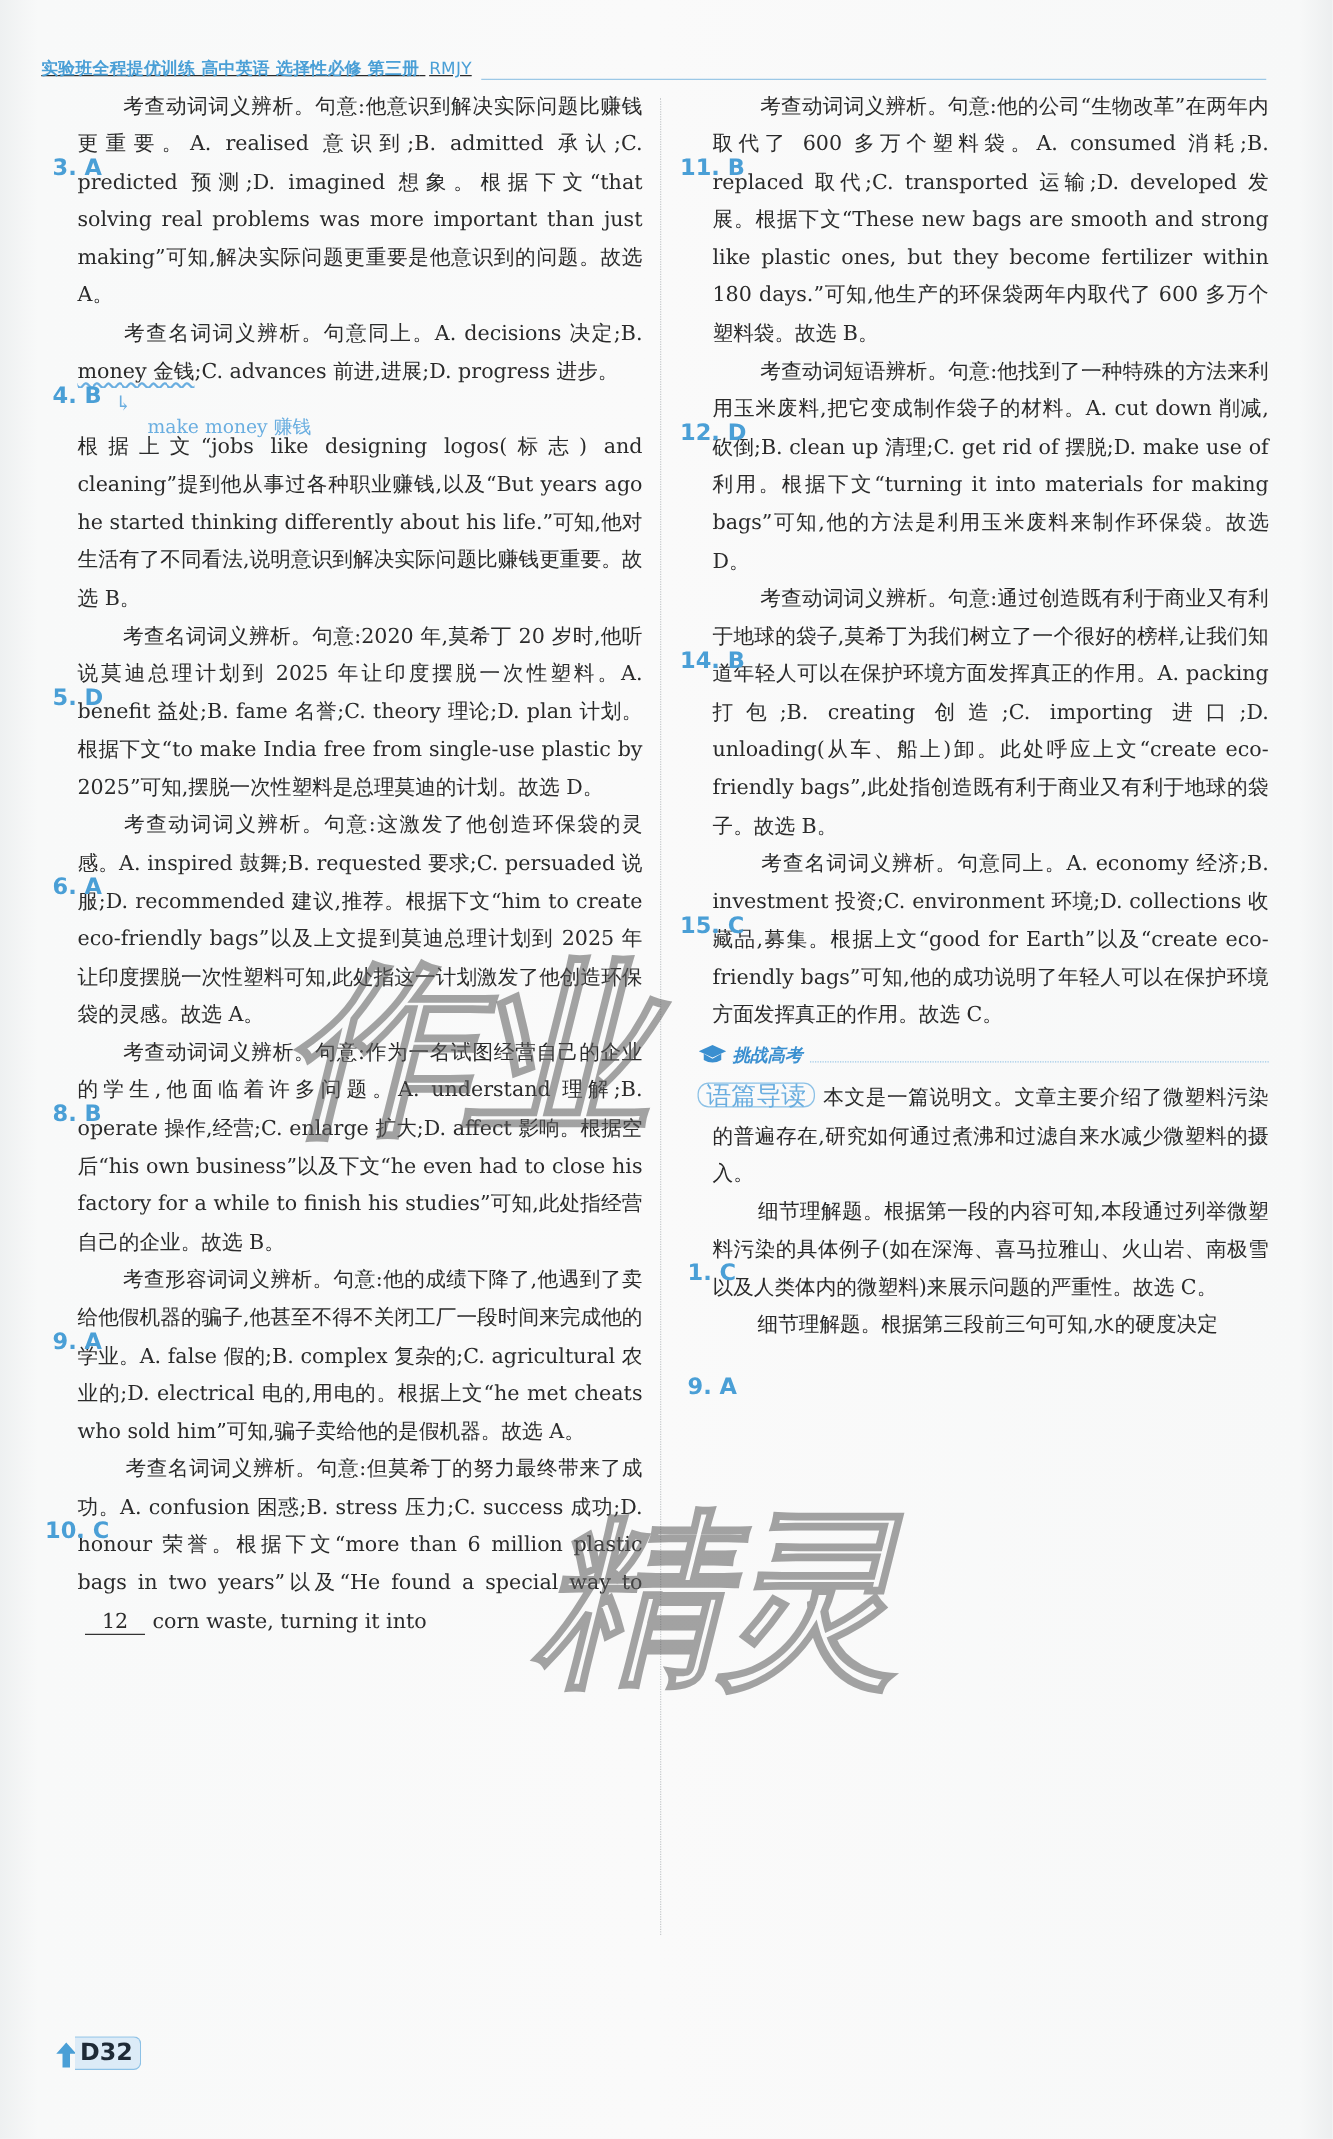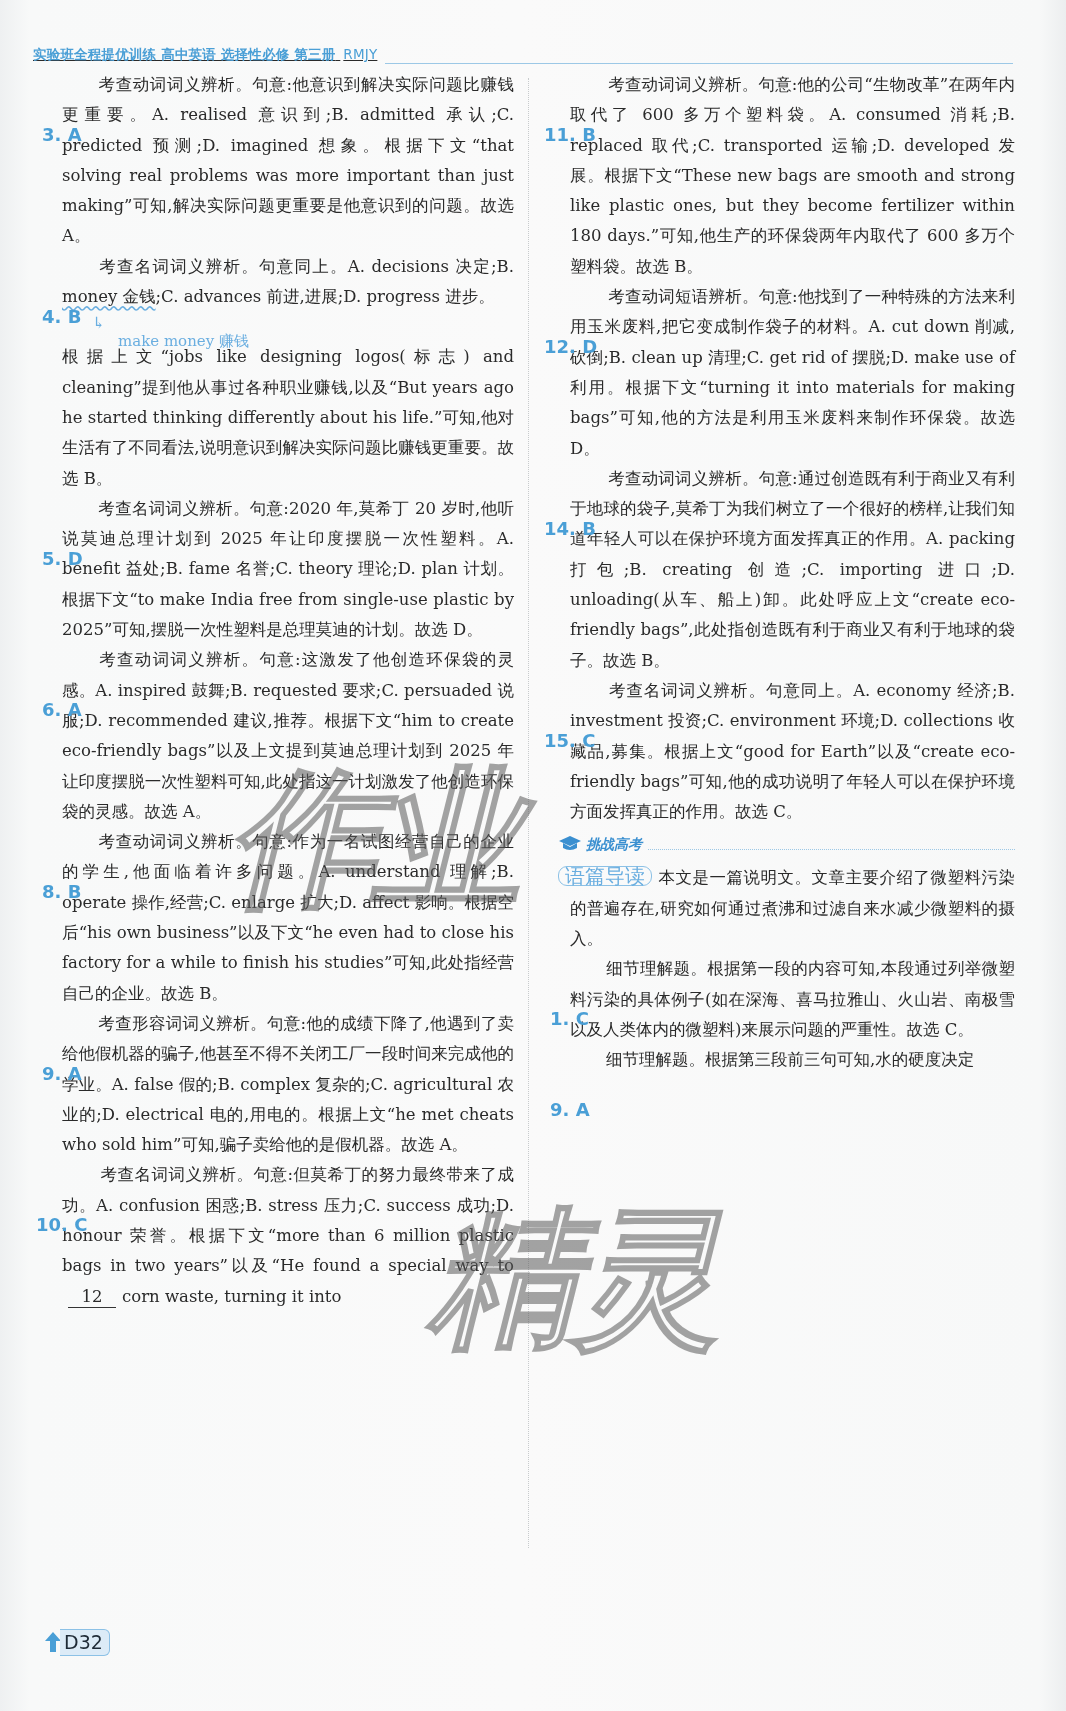--- a/index.html
+++ b/index.html
@@ -70,21 +70,21 @@
     color: #3a8fd0; font-size: 14px; white-space: nowrap;
   }
   .section-dots { flex: 1; border-bottom: 1.5px dotted #9cc8e6; margin-left: 6px; margin-top: 10px; }
   .badge {
     display: inline-block; border: 1px solid #8cc1e6; border-radius: 9px;
     color: #6aaee0; font-family: "DejaVu Sans", sans-serif; font-size: 20px;
     line-height: 18px; padding: 0 6px; margin-right: 6px; margin-left: -12px;
   }
   .page-badge {
     position: absolute; left: 44px; top: 1628px; height: 28px;
-    display: flex; align-items: center;
+    display: flex; align-items: flex-end; font-weight: bold;
   }
   .page-arrow { width: 18px; height: 24px; }
   .page-tab {
     margin-left: -2px;
     border: 1.5px solid #8cc1e6; border-left: none; border-radius: 0 6px 6px 0;
     background: #dcebf7; padding: 0 6px 0 4px;
     font-family: "DejaVu Sans", sans-serif; font-size: 19px; color: #1e2a36; line-height: 25px;
   }
   .watermark {
     position: absolute; pointer-events: none;

